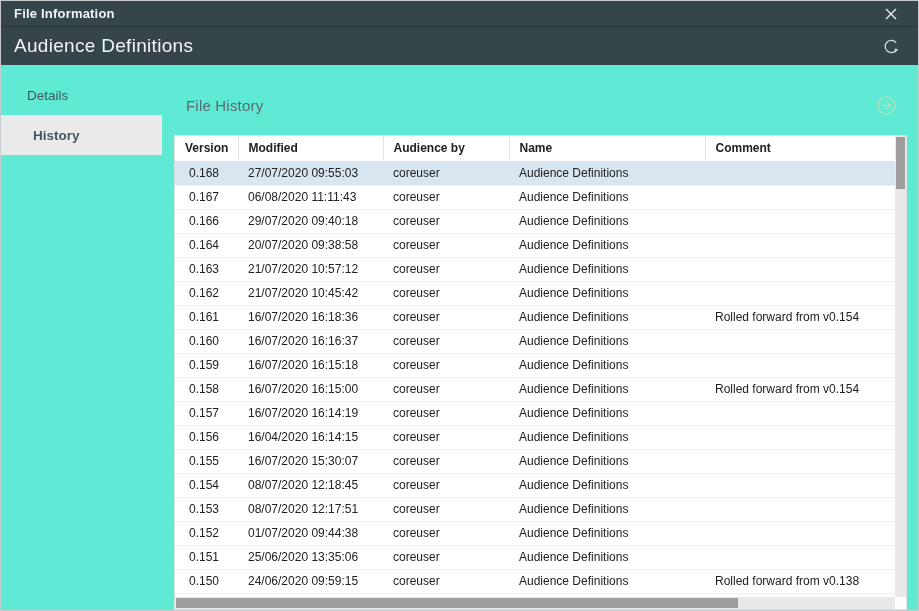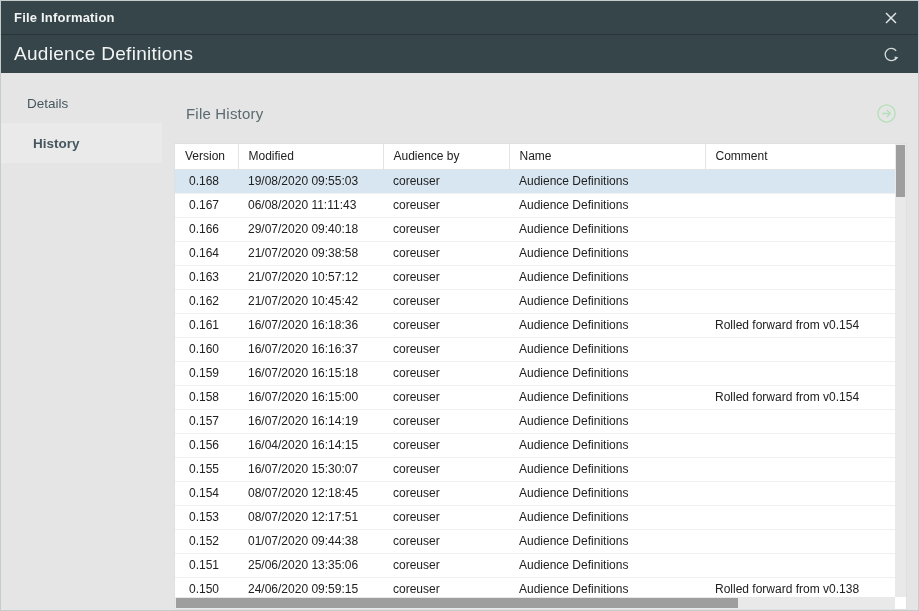--- a/index.html
+++ b/index.html
@@ -9,21 +9,21 @@
   .window {
     width:919px; height:611px;
     border:1px solid #c6cccd;
     background:#fff;
     display:flex; flex-direction:column;
     overflow:hidden;
   }
 
   
   .titlebar {
-    flex:none; height:34px;
+    flex:none; height:26px;
     background:var(--header_bg,#354549);
     color:var(--header_text,#f2f4f4);
     display:flex; align-items:center;
     padding:0 8px 0 13px;
     border-bottom:1px solid rgba(0,0,0,0.22);
   }
   .titlebar .title { flex:1; font-size:13px; font-weight:bold; letter-spacing:0.2px; }
   .subtitlebar {
     flex:none; height:38px;
     background:var(--header_bg,#354549);
@@ -32,21 +32,21 @@
     padding:0 8px 0 13px;
   }
   .subtitlebar .subtitle { flex:1; font-size:19px; font-weight:400; letter-spacing:0.3px; }
   .icon-btn {
     background:none; border:none; padding:0; margin:0 6px 0 0;
     width:26px; height:26px; cursor:pointer;
     display:flex; align-items:center; justify-content:center;
   }
 
   
-  .content { flex:1; display:flex; min-height:0; background:#e5e5e5; }
+  .content { flex:1; display:flex; min-height:0; background:#5eead4; }
 
   .sidebar { flex:none; width:161px; padding-top:10px; }
   .side-item {
     height:40px; display:flex; align-items:center;
     padding-left:26px; font-size:13.5px; color:#46565f; cursor:pointer;
   }
   .side-item.selected {
     background:var(--sidebar_selected_bg,#eaeaea);
     font-weight:bold;
     padding-left:32px;
@@ -62,21 +62,21 @@
   }
 
   
   .table-wrap {
     position:relative; height:485px; overflow:hidden;
     border:1px solid #e0e0e0; background:#fff;
   }
   table { width:100%; border-collapse:collapse; table-layout:fixed; font-size:12px; color:#212121; }
   thead th {
     height:25px; padding:0 10px;
-    text-align:left; font-weight:normal; font-size:12px;
+    text-align:left; font-weight:bold; font-size:12px;
     border-bottom:1px solid #e3e3e3; background:#fff;
     white-space:nowrap; overflow:hidden;margin-top:28px;
   }
   thead th + th { border-left:1px solid #e3e3e3; }
   tbody td {
     height:24px; padding:0 10px;
     border-bottom:1px solid #f0f0f0;
     white-space:nowrap; overflow:hidden;
   }
   tbody td.col-version { padding-left:14px;margin-left:20px; }
@@ -161,42 +161,42 @@
               <th>Version</th>
               <th>Modified</th>
               <th>Audience by</th>
               <th>Name</th>
               <th>Comment</th>
             </tr>
           </thead>
           <tbody>
               <tr class="selected">
                 <td class="col-version">0.168</td>
-                <td>19/08/2020 09:55:03</td>
+                <td>27/07/2020 09:55:03</td>
                 <td>coreuser</td>
                 <td>Audience Definitions</td>
                 <td></td>
               </tr>
               <tr>
                 <td class="col-version">0.167</td>
                 <td>06/08/2020 11:11:43</td>
                 <td>coreuser</td>
                 <td>Audience Definitions</td>
                 <td></td>
               </tr>
               <tr>
                 <td class="col-version">0.166</td>
                 <td>29/07/2020 09:40:18</td>
                 <td>coreuser</td>
                 <td>Audience Definitions</td>
                 <td></td>
               </tr>
               <tr>
                 <td class="col-version">0.164</td>
-                <td>21/07/2020 09:38:58</td>
+                <td>20/07/2020 09:38:58</td>
                 <td>coreuser</td>
                 <td>Audience Definitions</td>
                 <td></td>
               </tr>
               <tr>
                 <td class="col-version">0.163</td>
                 <td>21/07/2020 10:57:12</td>
                 <td>coreuser</td>
                 <td>Audience Definitions</td>
                 <td></td>

